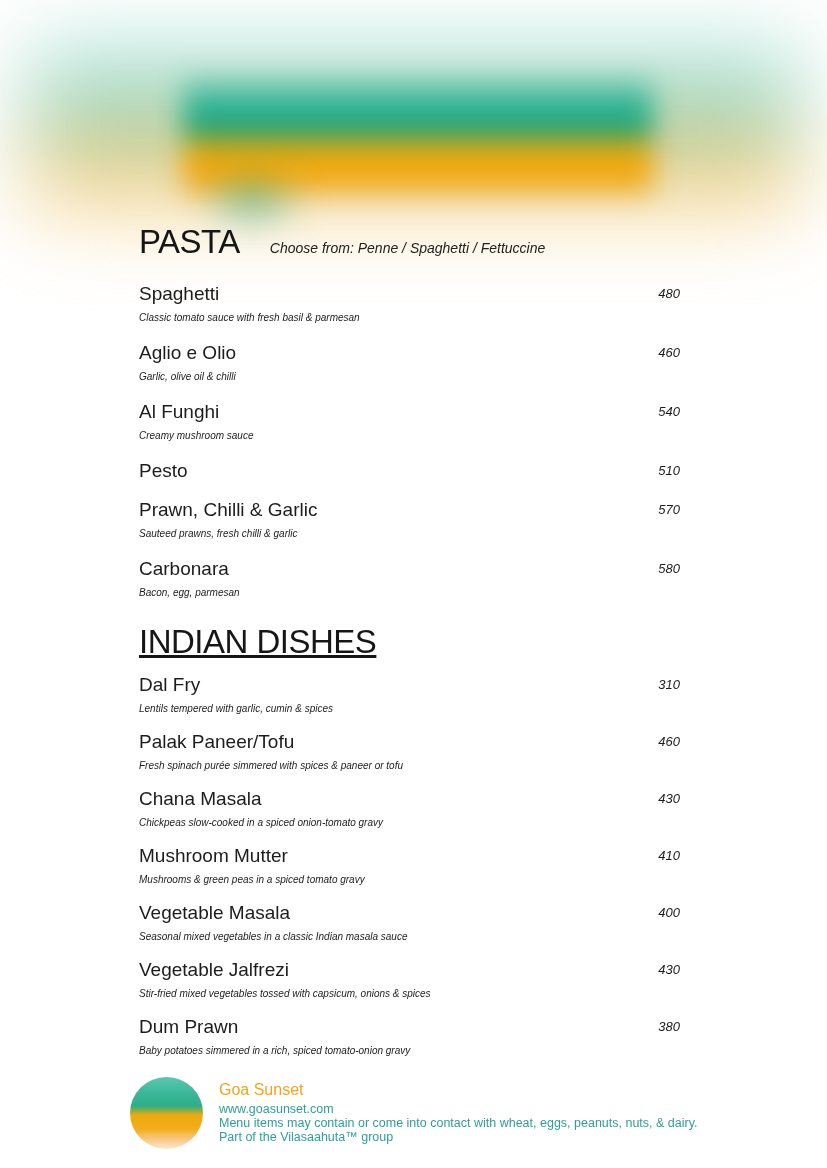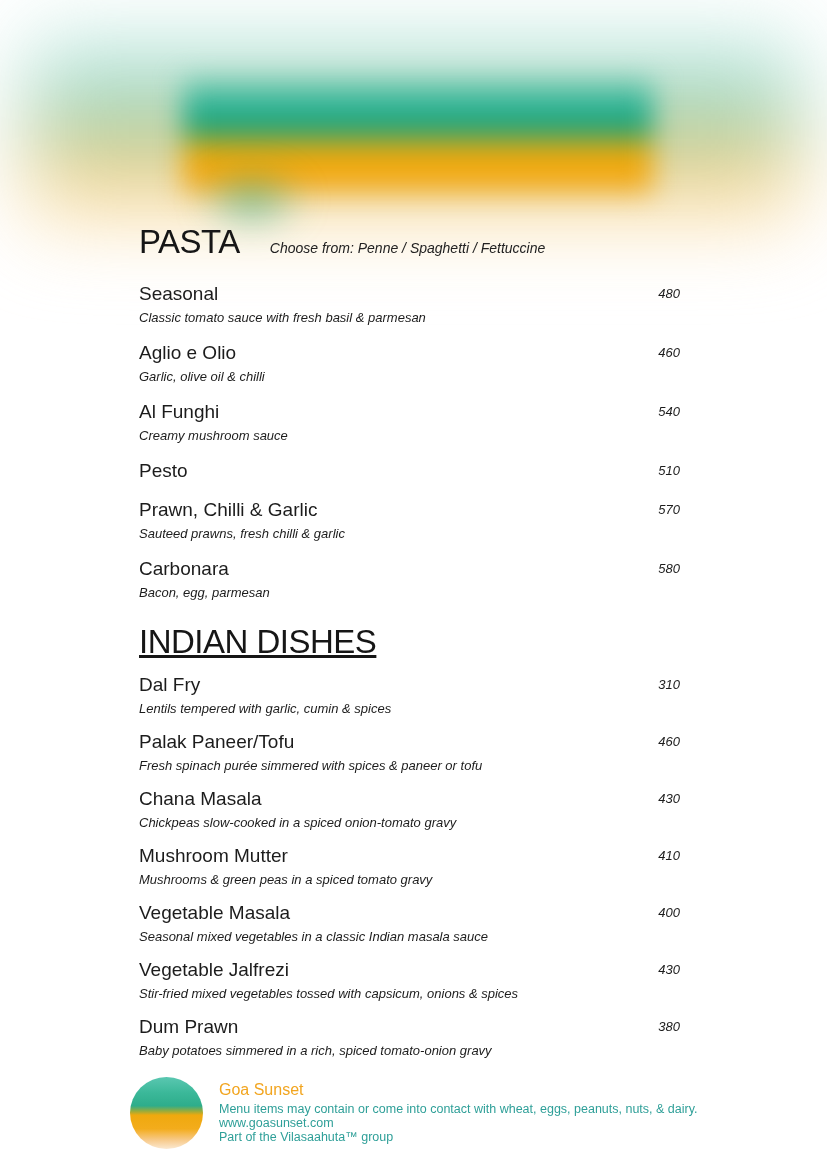--- a/index.html
+++ b/index.html
@@ -45,21 +45,21 @@
   }
   .section-note { font-style: italic; font-size: 14px; color: #222222; }
 
   .section-title.indian { margin-top: 22px; margin-bottom: 12px; text-decoration: underline; }
 
   .item { margin-bottom: 15px; }
   .sec-indian .item { margin-bottom: 13px; }
   .item-row { display: flex; justify-content: space-between; align-items: flex-start; }
   .item-name { font-size: 19px; line-height: 24px; color: #1c1c1c; }
   .item-price { font-size: 13px; font-style: italic; color: #1c1c1c; margin-top: 4px; }
-  .item-desc { font-size: 13px; font-style: italic; color: #1c1c1c; line-height: 17px; margin-top: 3px; }
+  .item-desc { font-size: 10px; font-style: italic; color: #1c1c1c; line-height: 17px; margin-top: 3px; }
 
   
   .footer { position: absolute; left: 130px; top: 1077px; display: flex; gap: 16px; }
   .logo {
     width: 73px; height: 72px; border-radius: 50%;
     background: linear-gradient(180deg,
       #5ac7b1 0%, #3bb899 22%, #2ead8b 40%,
       #93ac3f 47%, #efa90e 53%, #f3ac1c 72%,
       #f7c987 87%, #fbe9d2 100%);
   }
@@ -79,21 +79,21 @@
 <div class="content">
 
   <div class="section sec-pasta">
     <div class="section-head">
       <div class="section-title">PASTA</div>
       <div class="section-note">Choose from: Penne / Spaghetti / Fettuccine</div>
     </div>
 
     <div class="item">
       <div class="item-row">
-        <span class="item-name">Seasonal</span>
+        <span class="item-name">Spaghetti</span>
         <span class="item-price">480</span>
       </div>
       <div class="item-desc">Classic tomato sauce with fresh basil &amp; parmesan</div>
     </div>
 
     <div class="item">
       <div class="item-row">
         <span class="item-name">Aglio e Olio</span>
         <span class="item-price">460</span>
       </div>
@@ -191,17 +191,17 @@
       <div class="item-desc">Baby potatoes simmered in a rich, spiced tomato-onion gravy</div>
     </div>
   </div>
 
 </div>
 
 <div class="footer">
   <div class="logo"></div>
   <div class="footer-text">
     <div class="brand-name">Goa Sunset</div>
+    <div class="footer-line">www.goasunset.com</div>
     <div class="footer-line">Menu items may contain or come into contact with wheat, eggs, peanuts, nuts, &amp; dairy.</div>
-    <div class="footer-line">www.goasunset.com</div>
     <div class="footer-line">Part of the Vilasaahuta™ group</div>
   </div>
 </div>
 
 </body></html>

